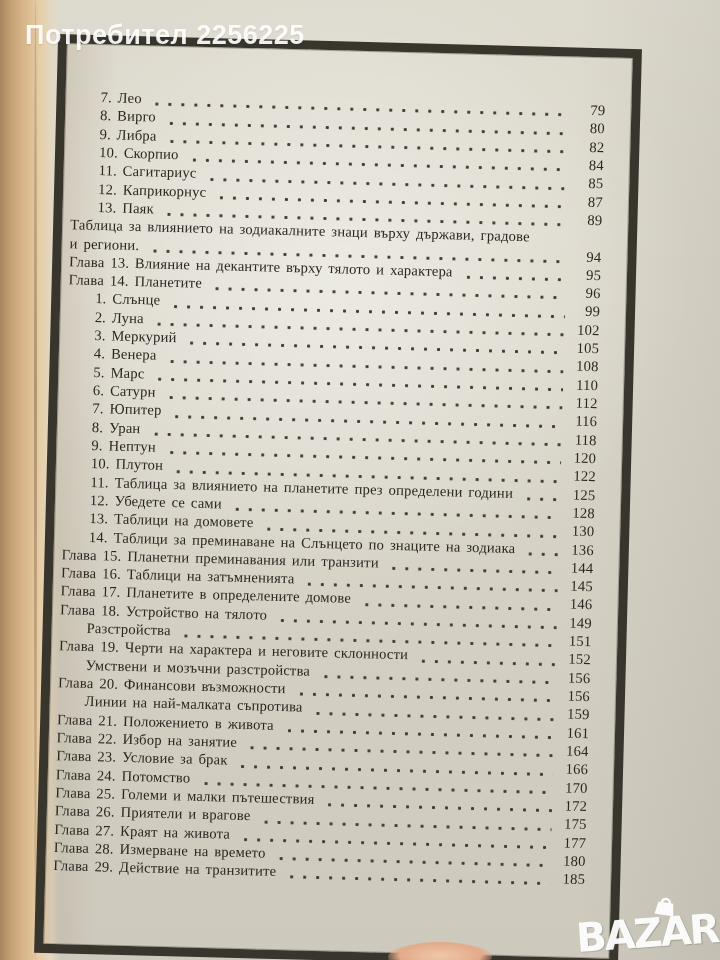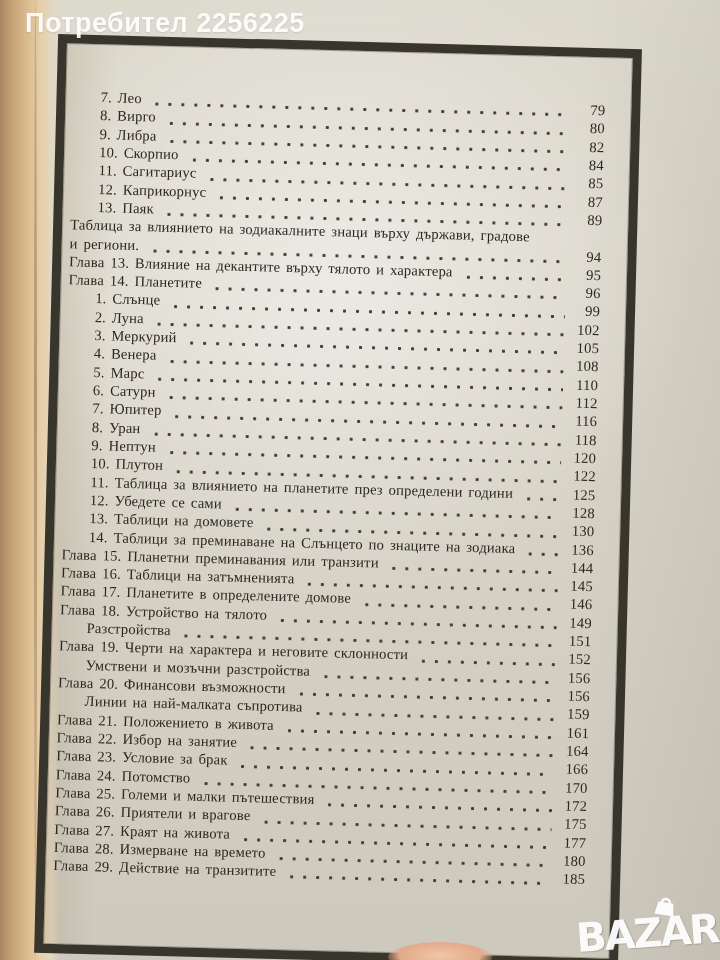--- a/index.html
+++ b/index.html
@@ -60,21 +60,21 @@
     flex:1 1 auto; min-width:6px; height:15px; align-self:flex-end;
     margin:0 5px 0 9px;
     background-image: radial-gradient(circle, #403a31 1.3px, rgba(0,0,0,0) 1.9px);
     background-size:13px 5px;
     background-repeat:repeat-x;
     background-position:0 9px;
   }
   .page-num { flex:0 0 auto; min-width:30px; text-align:right; }
   
   .user-watermark {
-    position:absolute; left:25px; top:8px; z-index:30;
+    position:absolute; left:25px; top:20px; z-index:30;
     font-family:"Liberation Sans", sans-serif; font-weight:bold;
     font-size:27px; letter-spacing:0.5px;
     color:rgba(255,255,255,0.92);
     text-shadow:0 1px 2px rgba(0,0,0,0.10);
   }
   .brand-watermark {
     position:absolute; right:2px; bottom:4px; z-index:30;
     font-family:"DejaVu Sans", sans-serif; font-weight:900;
     font-size:40px; letter-spacing:-2px;
     color:rgba(255,255,255,0.95);

